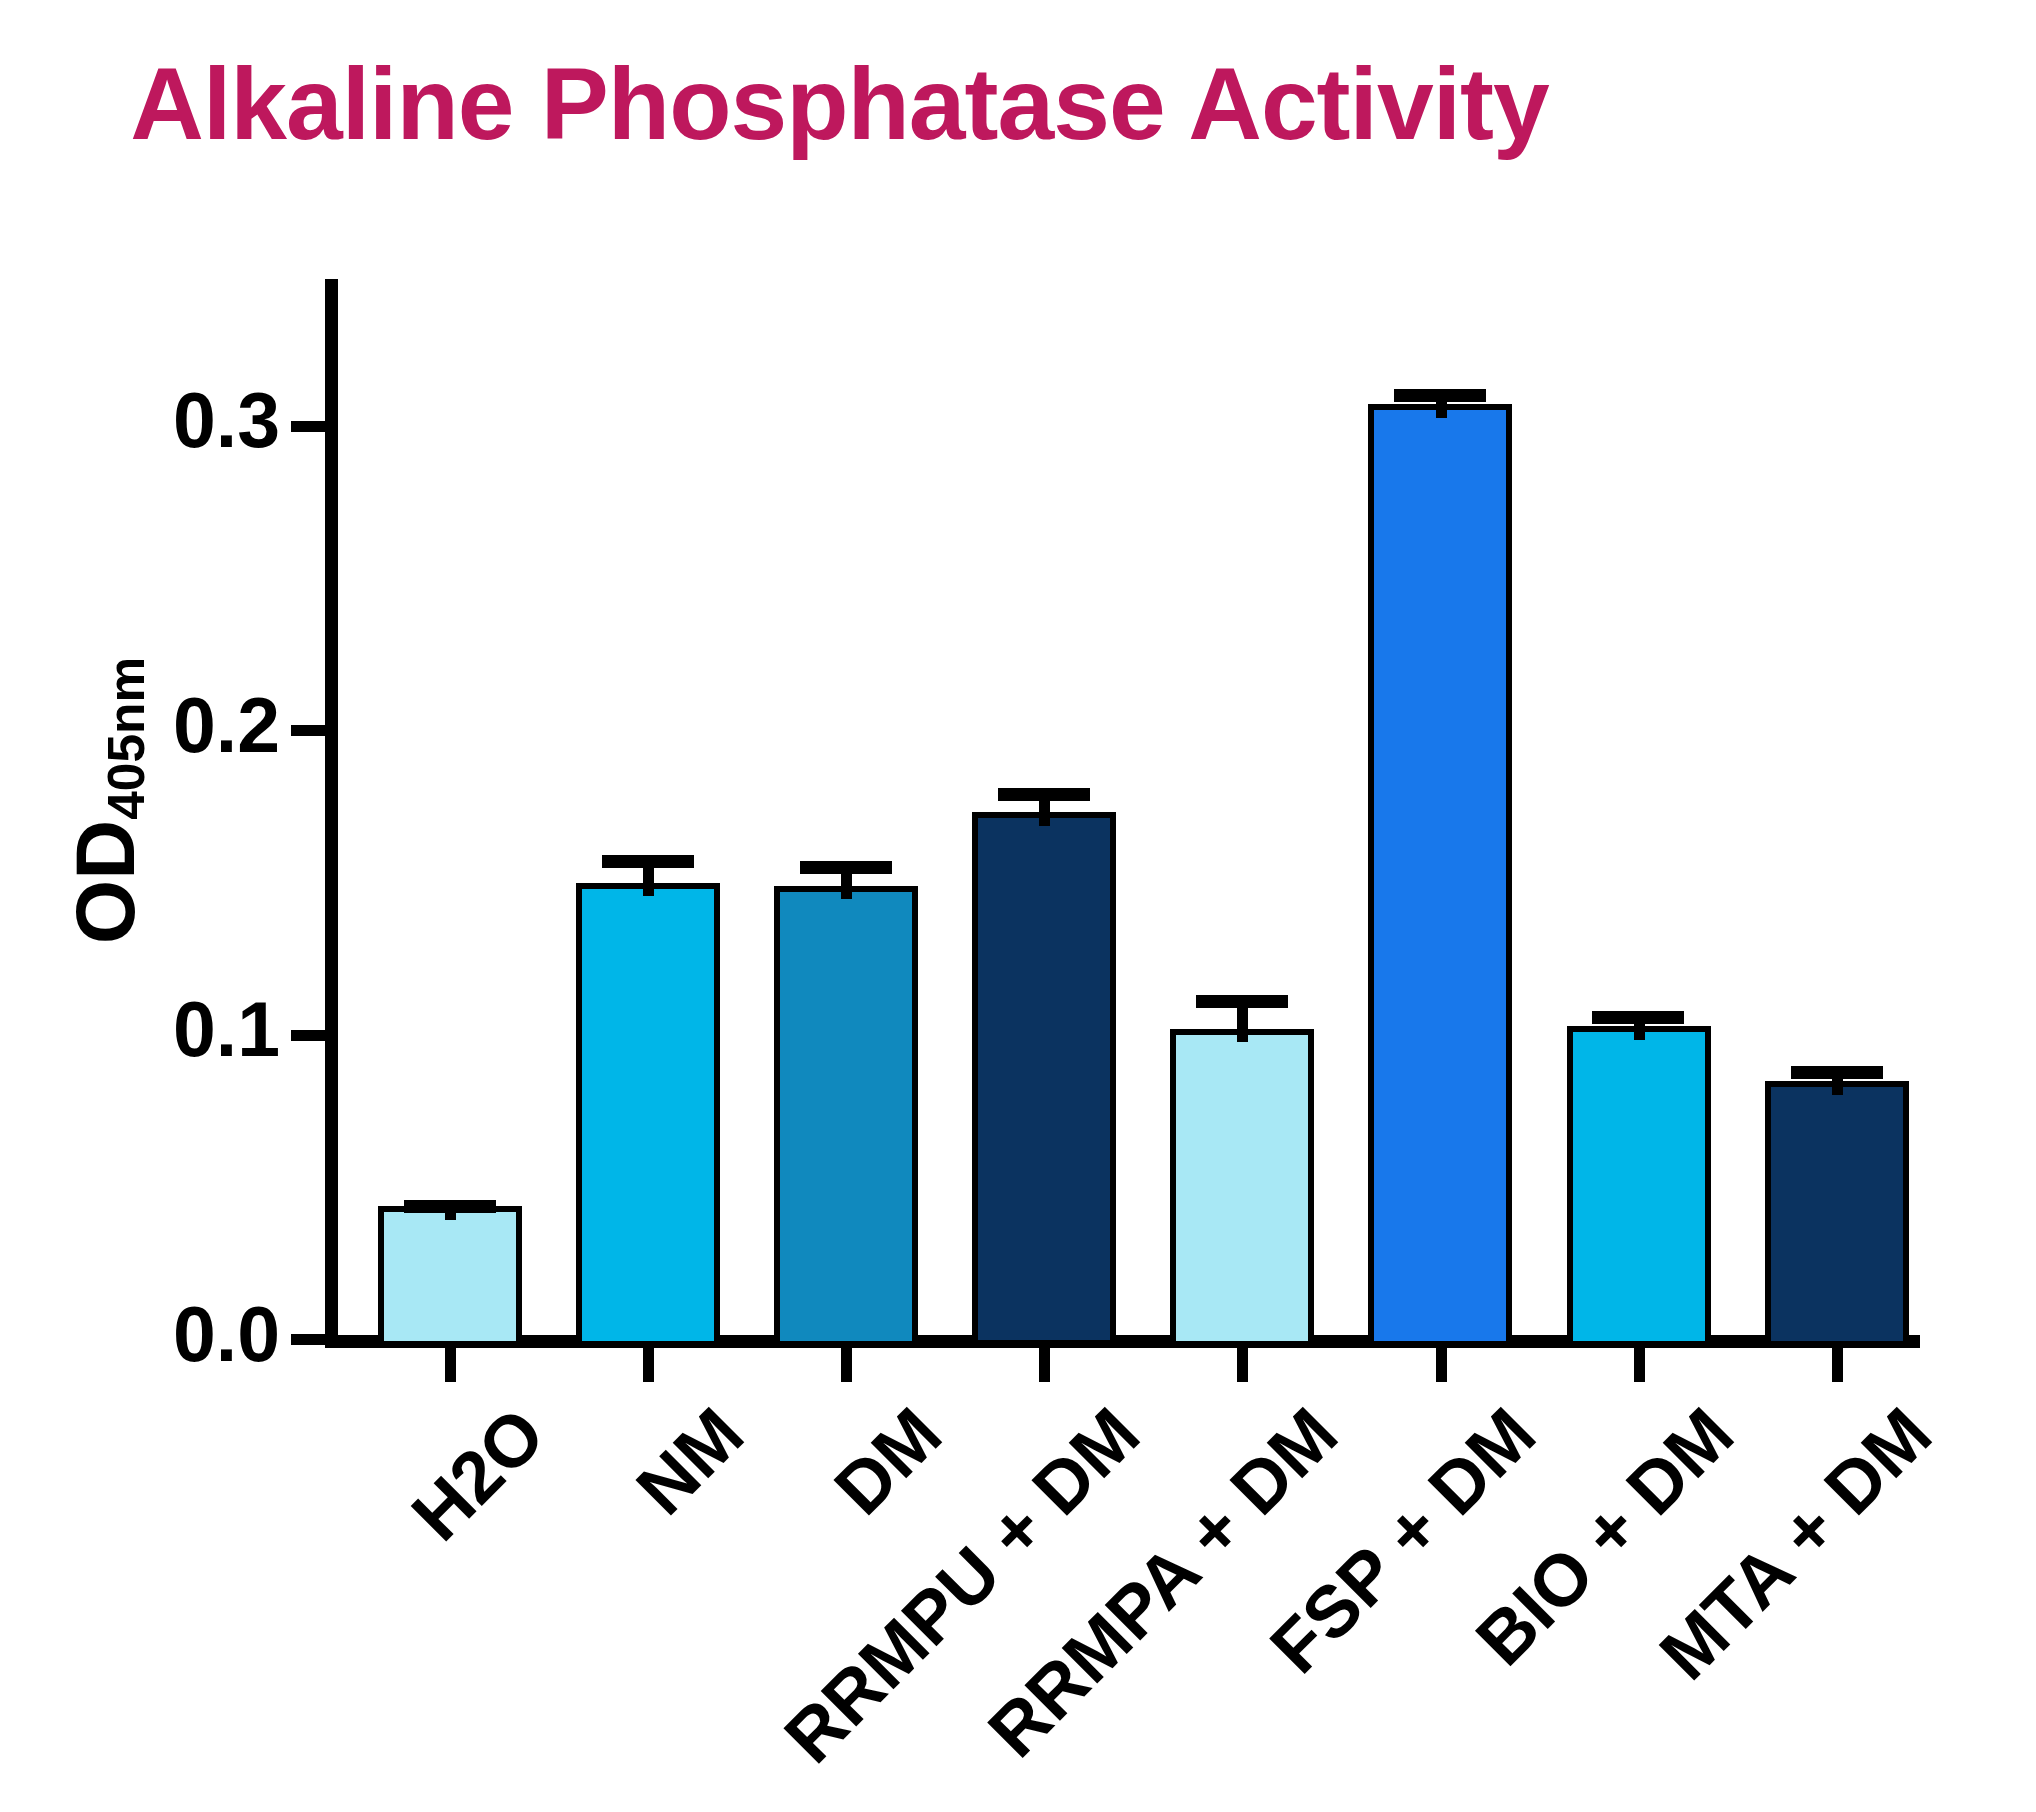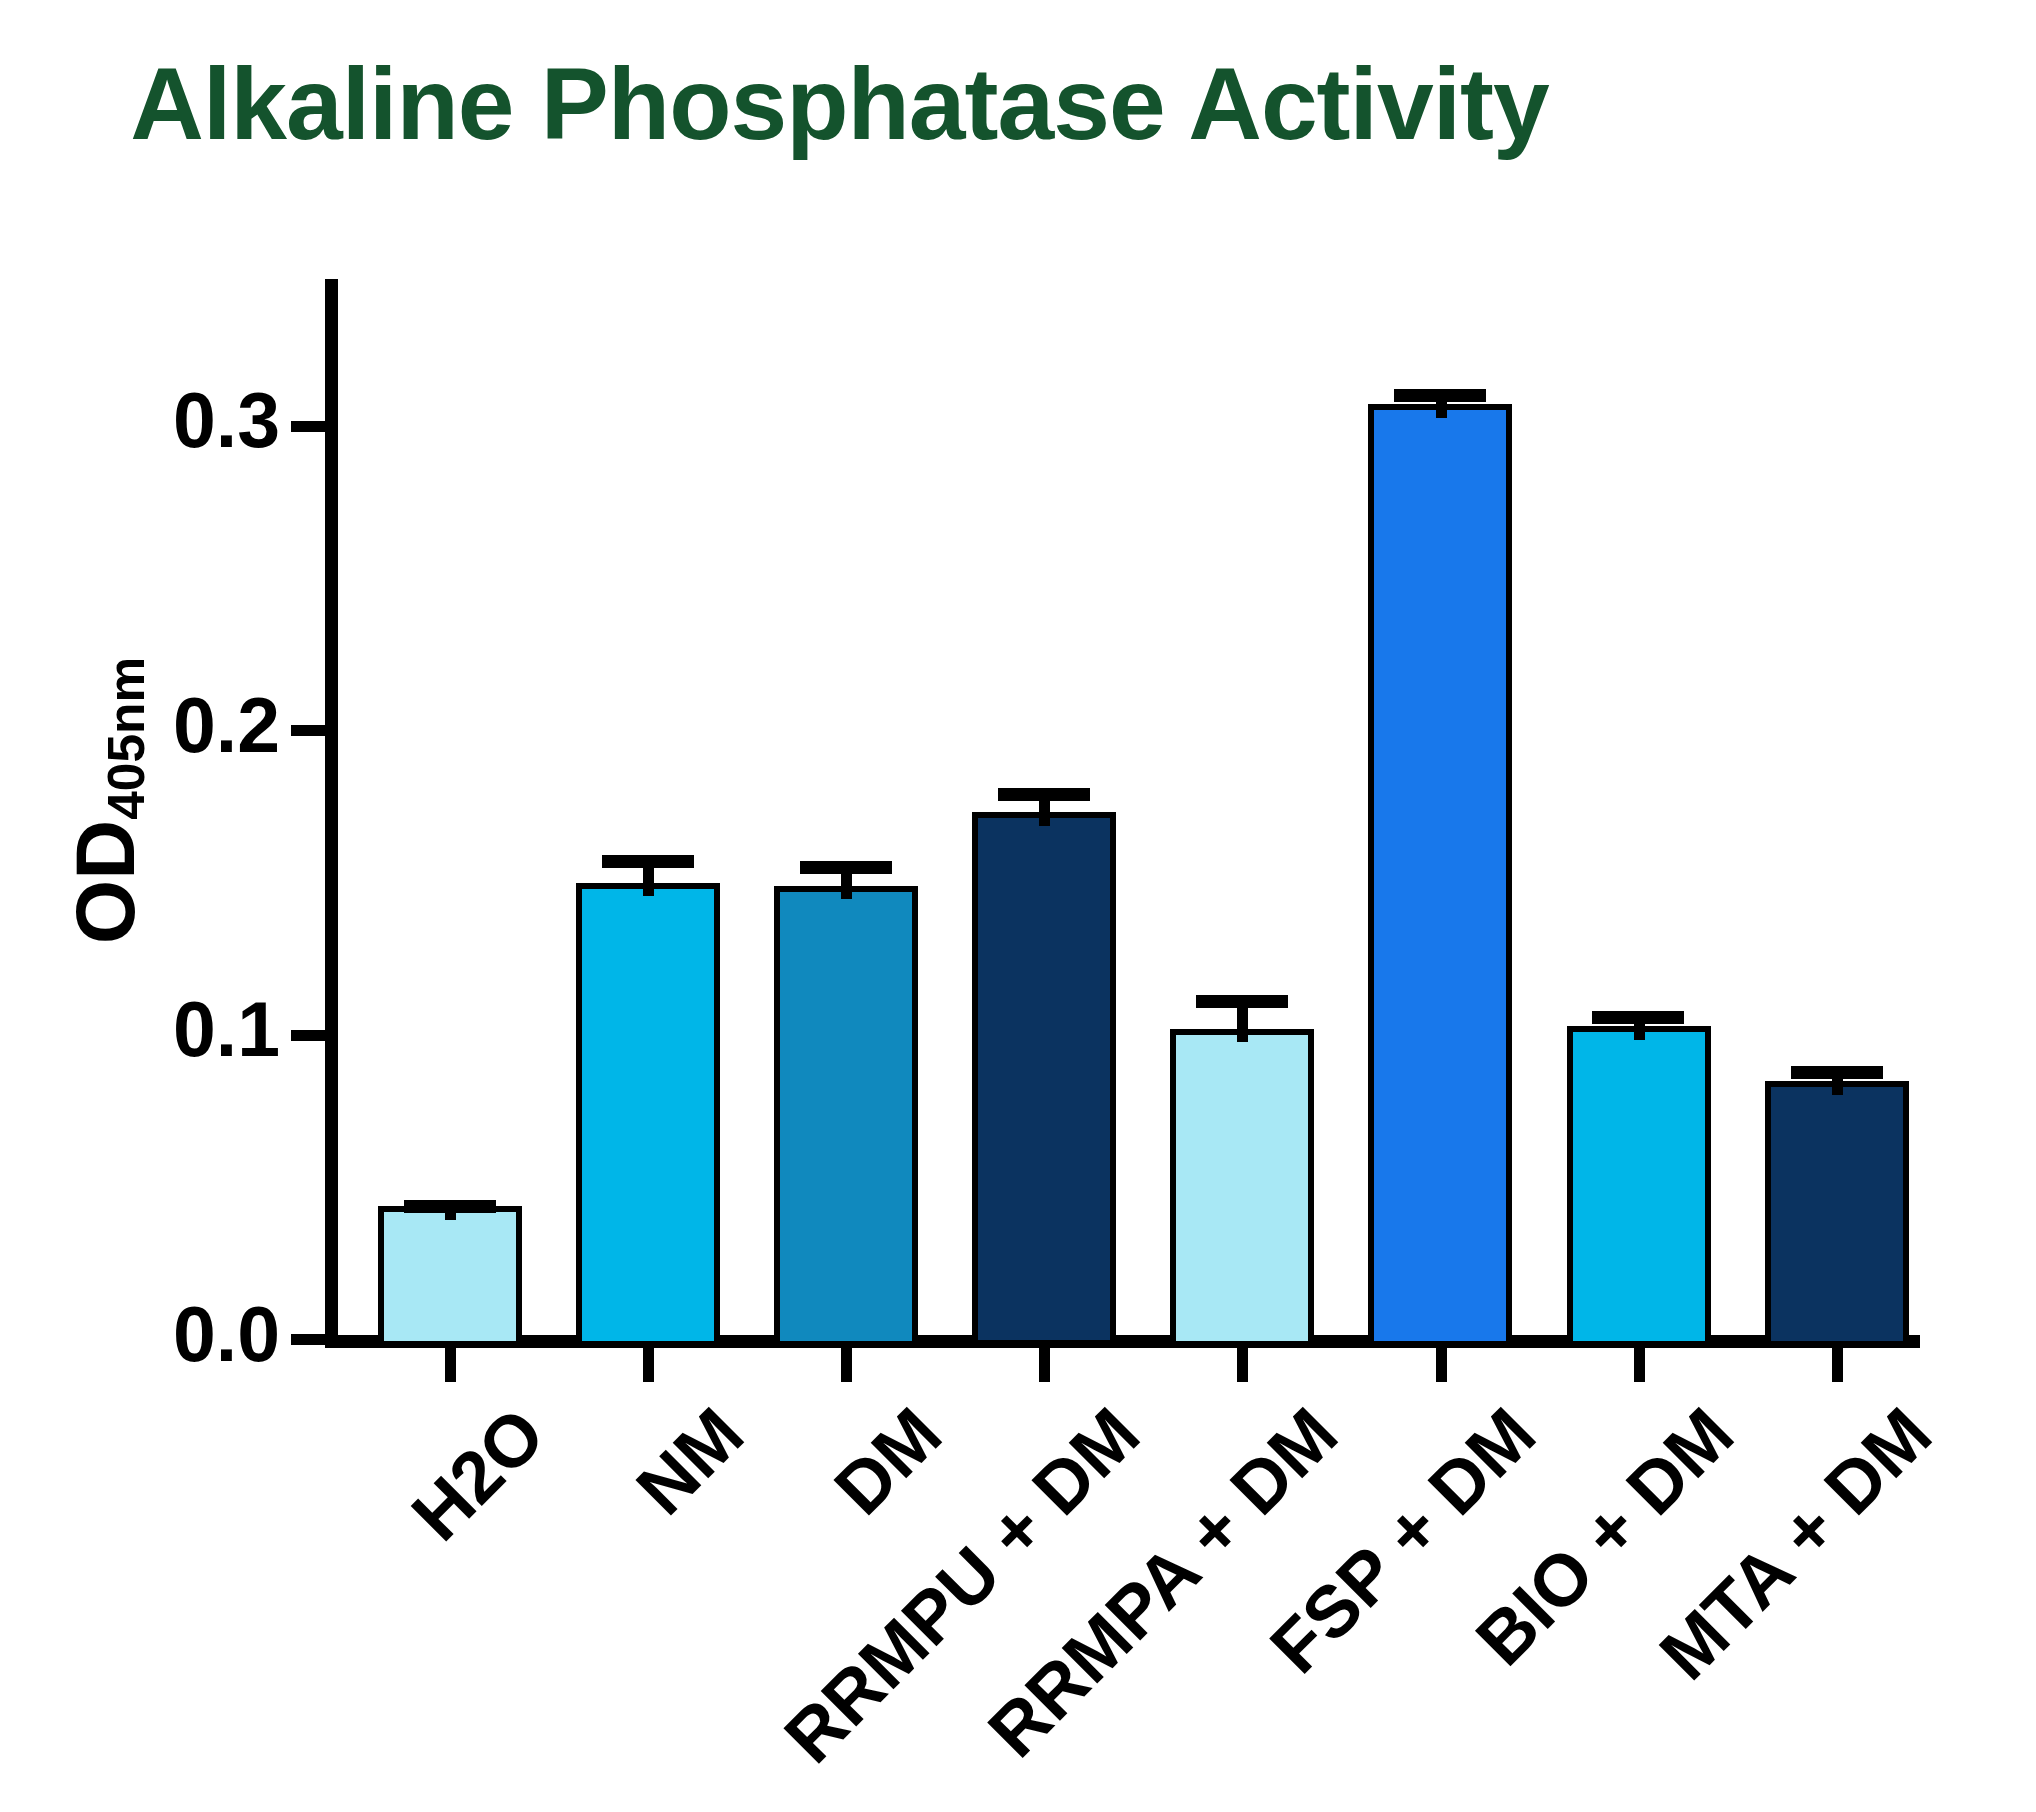--- a/index.html
+++ b/index.html
@@ -21,21 +21,21 @@
   
   #chart-title {
     position: absolute;
     left: 0;
     top: 46px;
     width: 1679px;
     text-align: center;
     font-size: 102px;
     font-weight: bold;
     letter-spacing: -1px;
-    color: #14532d;
+    color: #be185d;
     font-family: "Liberation Sans", sans-serif;
     white-space: nowrap;
   }
 
   
   #plot-area {
     position: absolute;
     left: 0;
     top: 0;
     width: 2037px;

